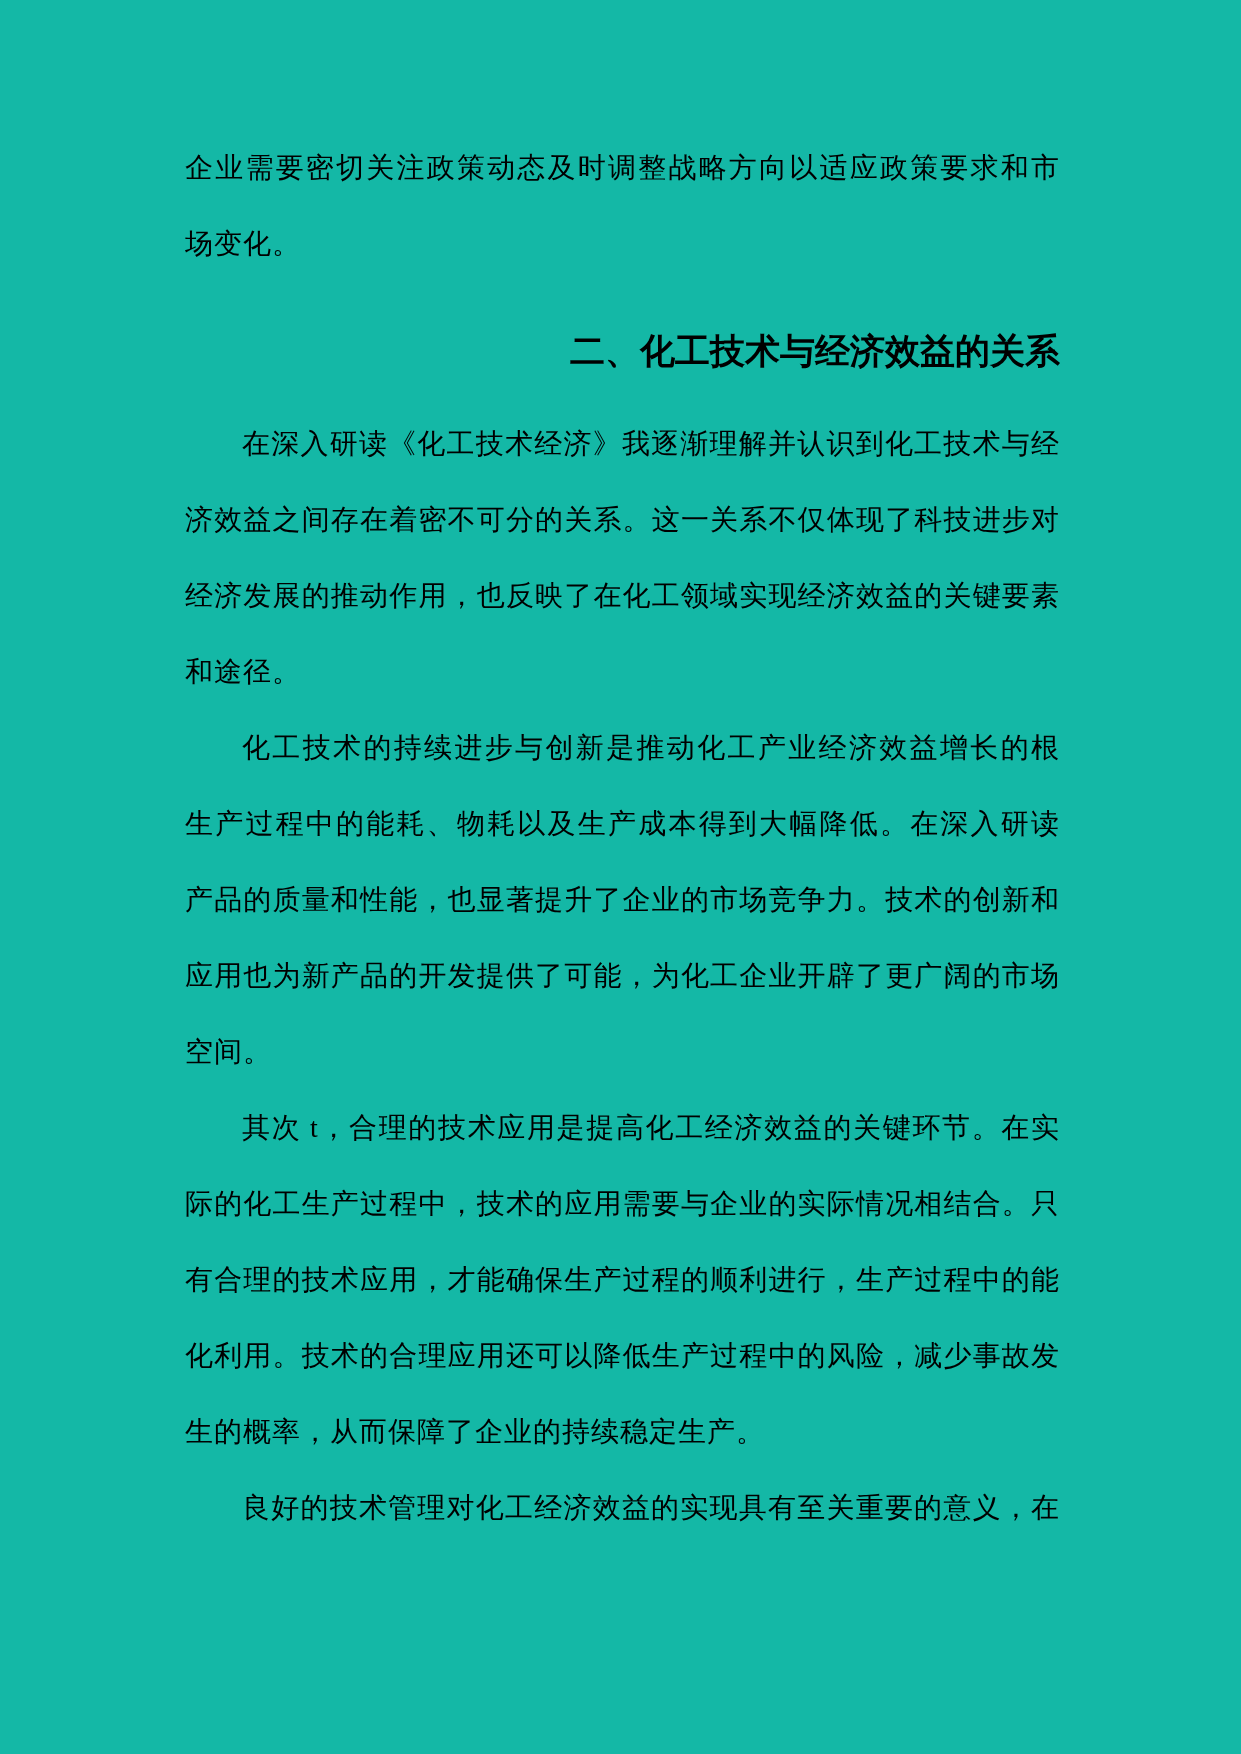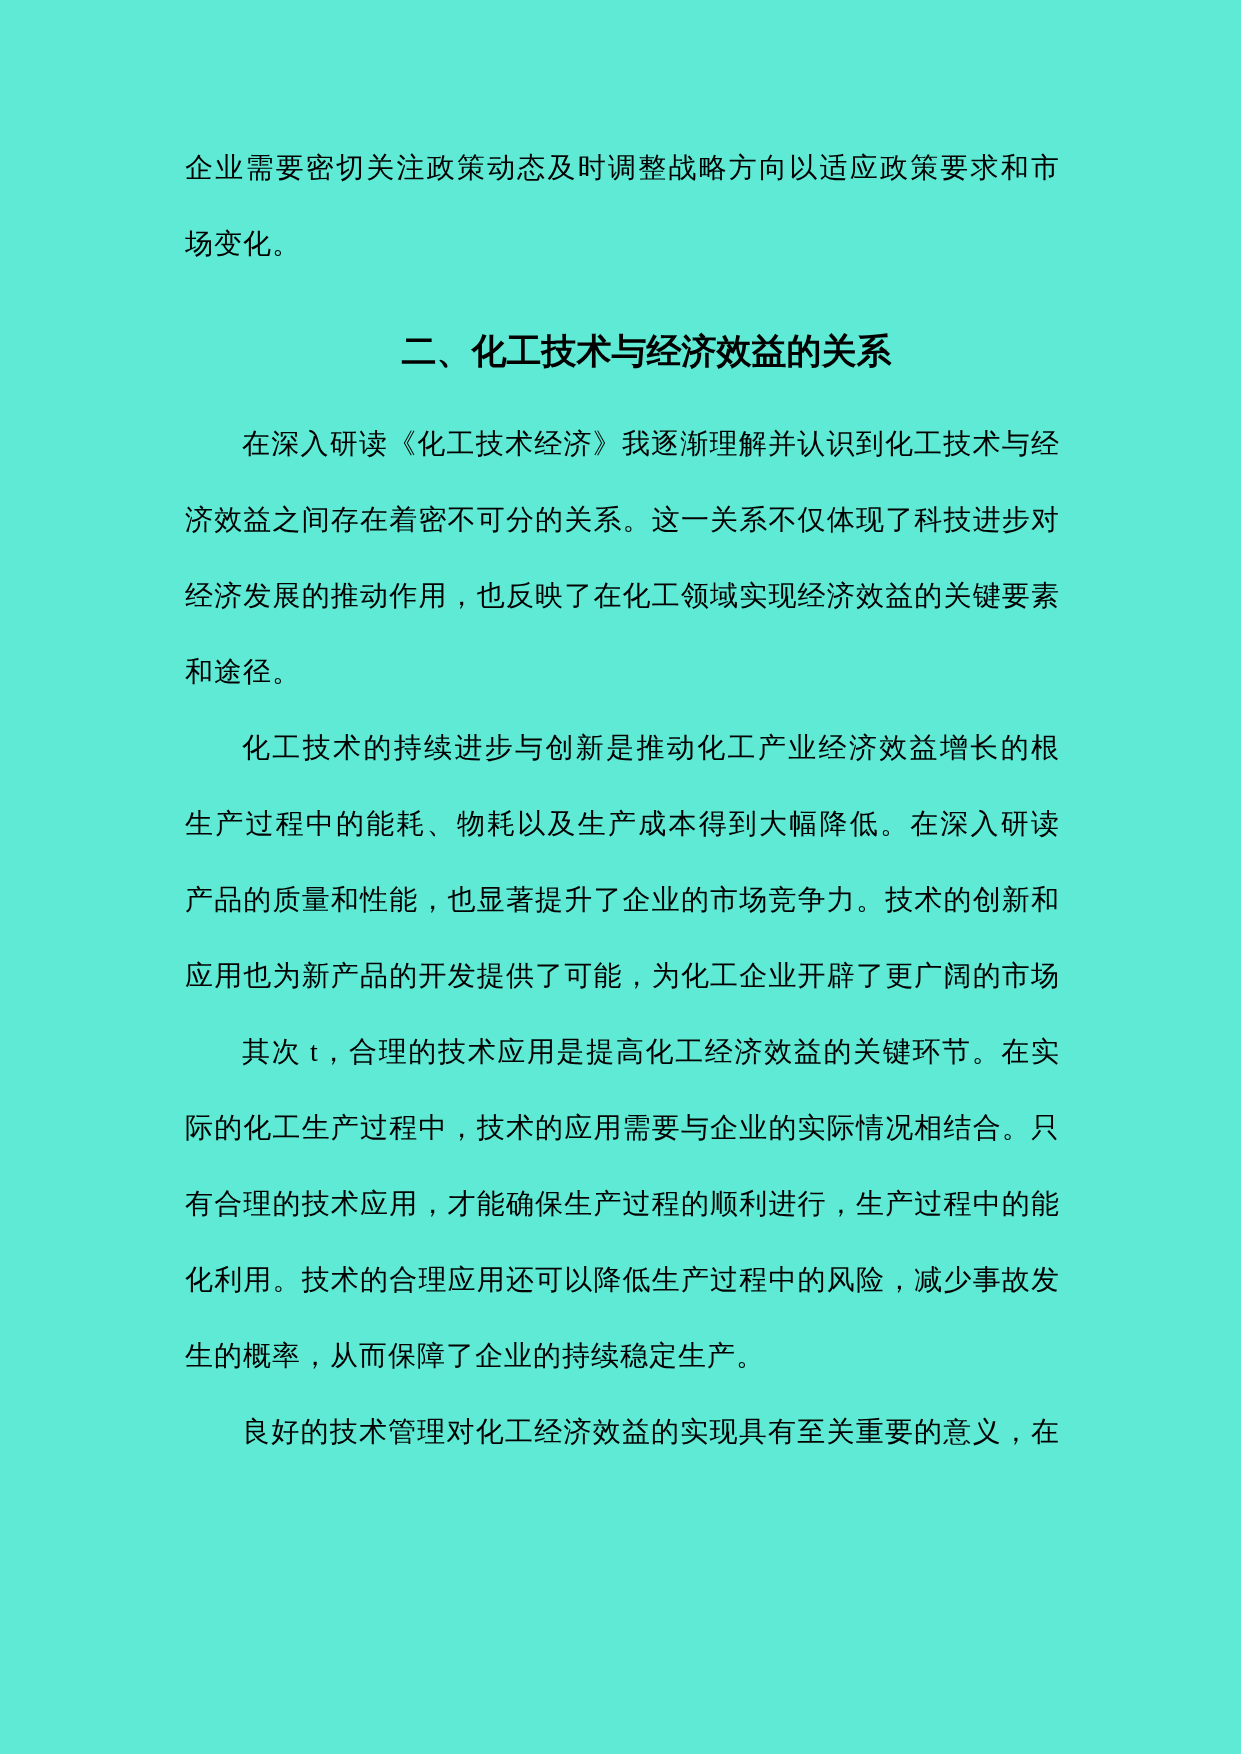--- a/index.html
+++ b/index.html
@@ -12,21 +12,21 @@
     height: 1754px;
     font-family: "Liberation Serif", "DejaVu Serif", serif;
     color: #000000;
     overflow: hidden;
   }
   .page {
     box-sizing: border-box;
     width: 1241px;
     height: 1754px;
     padding: 130px 181px 0 185px;
-    background: #5eead4;
+    background: #14b8a6;
   }
   .para { margin: 0; }
   .line {
     font-size: 28px;
     line-height: 76px;
     height: 76px;
     overflow: hidden;
     text-align: justify;
     text-align-last: justify;
     letter-spacing: 1px;
@@ -39,21 +39,21 @@
   .line.indent {
     text-indent: 57px;
   }
   .heading {
     font-size: 35px;
     font-weight: bold;
     line-height: 76px;
     height: 76px;
     margin: 32px 0 16px 0;
     padding-left: 48px;
-    text-align: center;
+    text-align: right;
   }
 </style>
 </head>
 <body>
 
 <div class="page">
 
   <div class="para">
     <div class="line">企业需要密切关注政策动态及时调整战略方向以适应政策要求和市</div>
     <div class="line last">场变化。</div>
@@ -66,20 +66,21 @@
     <div class="line">济效益之间存在着密不可分的关系。这一关系不仅体现了科技进步对</div>
     <div class="line">经济发展的推动作用，也反映了在化工领域实现经济效益的关键要素</div>
     <div class="line last">和途径。</div>
   </div>
 
   <div class="para">
     <div class="line indent">化工技术的持续进步与创新是推动化工产业经济效益增长的根</div>
     <div class="line">生产过程中的能耗、物耗以及生产成本得到大幅降低。在深入研读</div>
     <div class="line">产品的质量和性能，也显著提升了企业的市场竞争力。技术的创新和</div>
     <div class="line">应用也为新产品的开发提供了可能，为化工企业开辟了更广阔的市场</div>
+    <div class="line last">空间。</div>
   </div>
 
   <div class="para">
     <div class="line indent">其次 t，合理的技术应用是提高化工经济效益的关键环节。在实</div>
     <div class="line">际的化工生产过程中，技术的应用需要与企业的实际情况相结合。只</div>
     <div class="line">有合理的技术应用，才能确保生产过程的顺利进行，生产过程中的能耗</div>
     <div class="line">化利用。技术的合理应用还可以降低生产过程中的风险，减少事故发</div>
     <div class="line last">生的概率，从而保障了企业的持续稳定生产。</div>
   </div>
 

